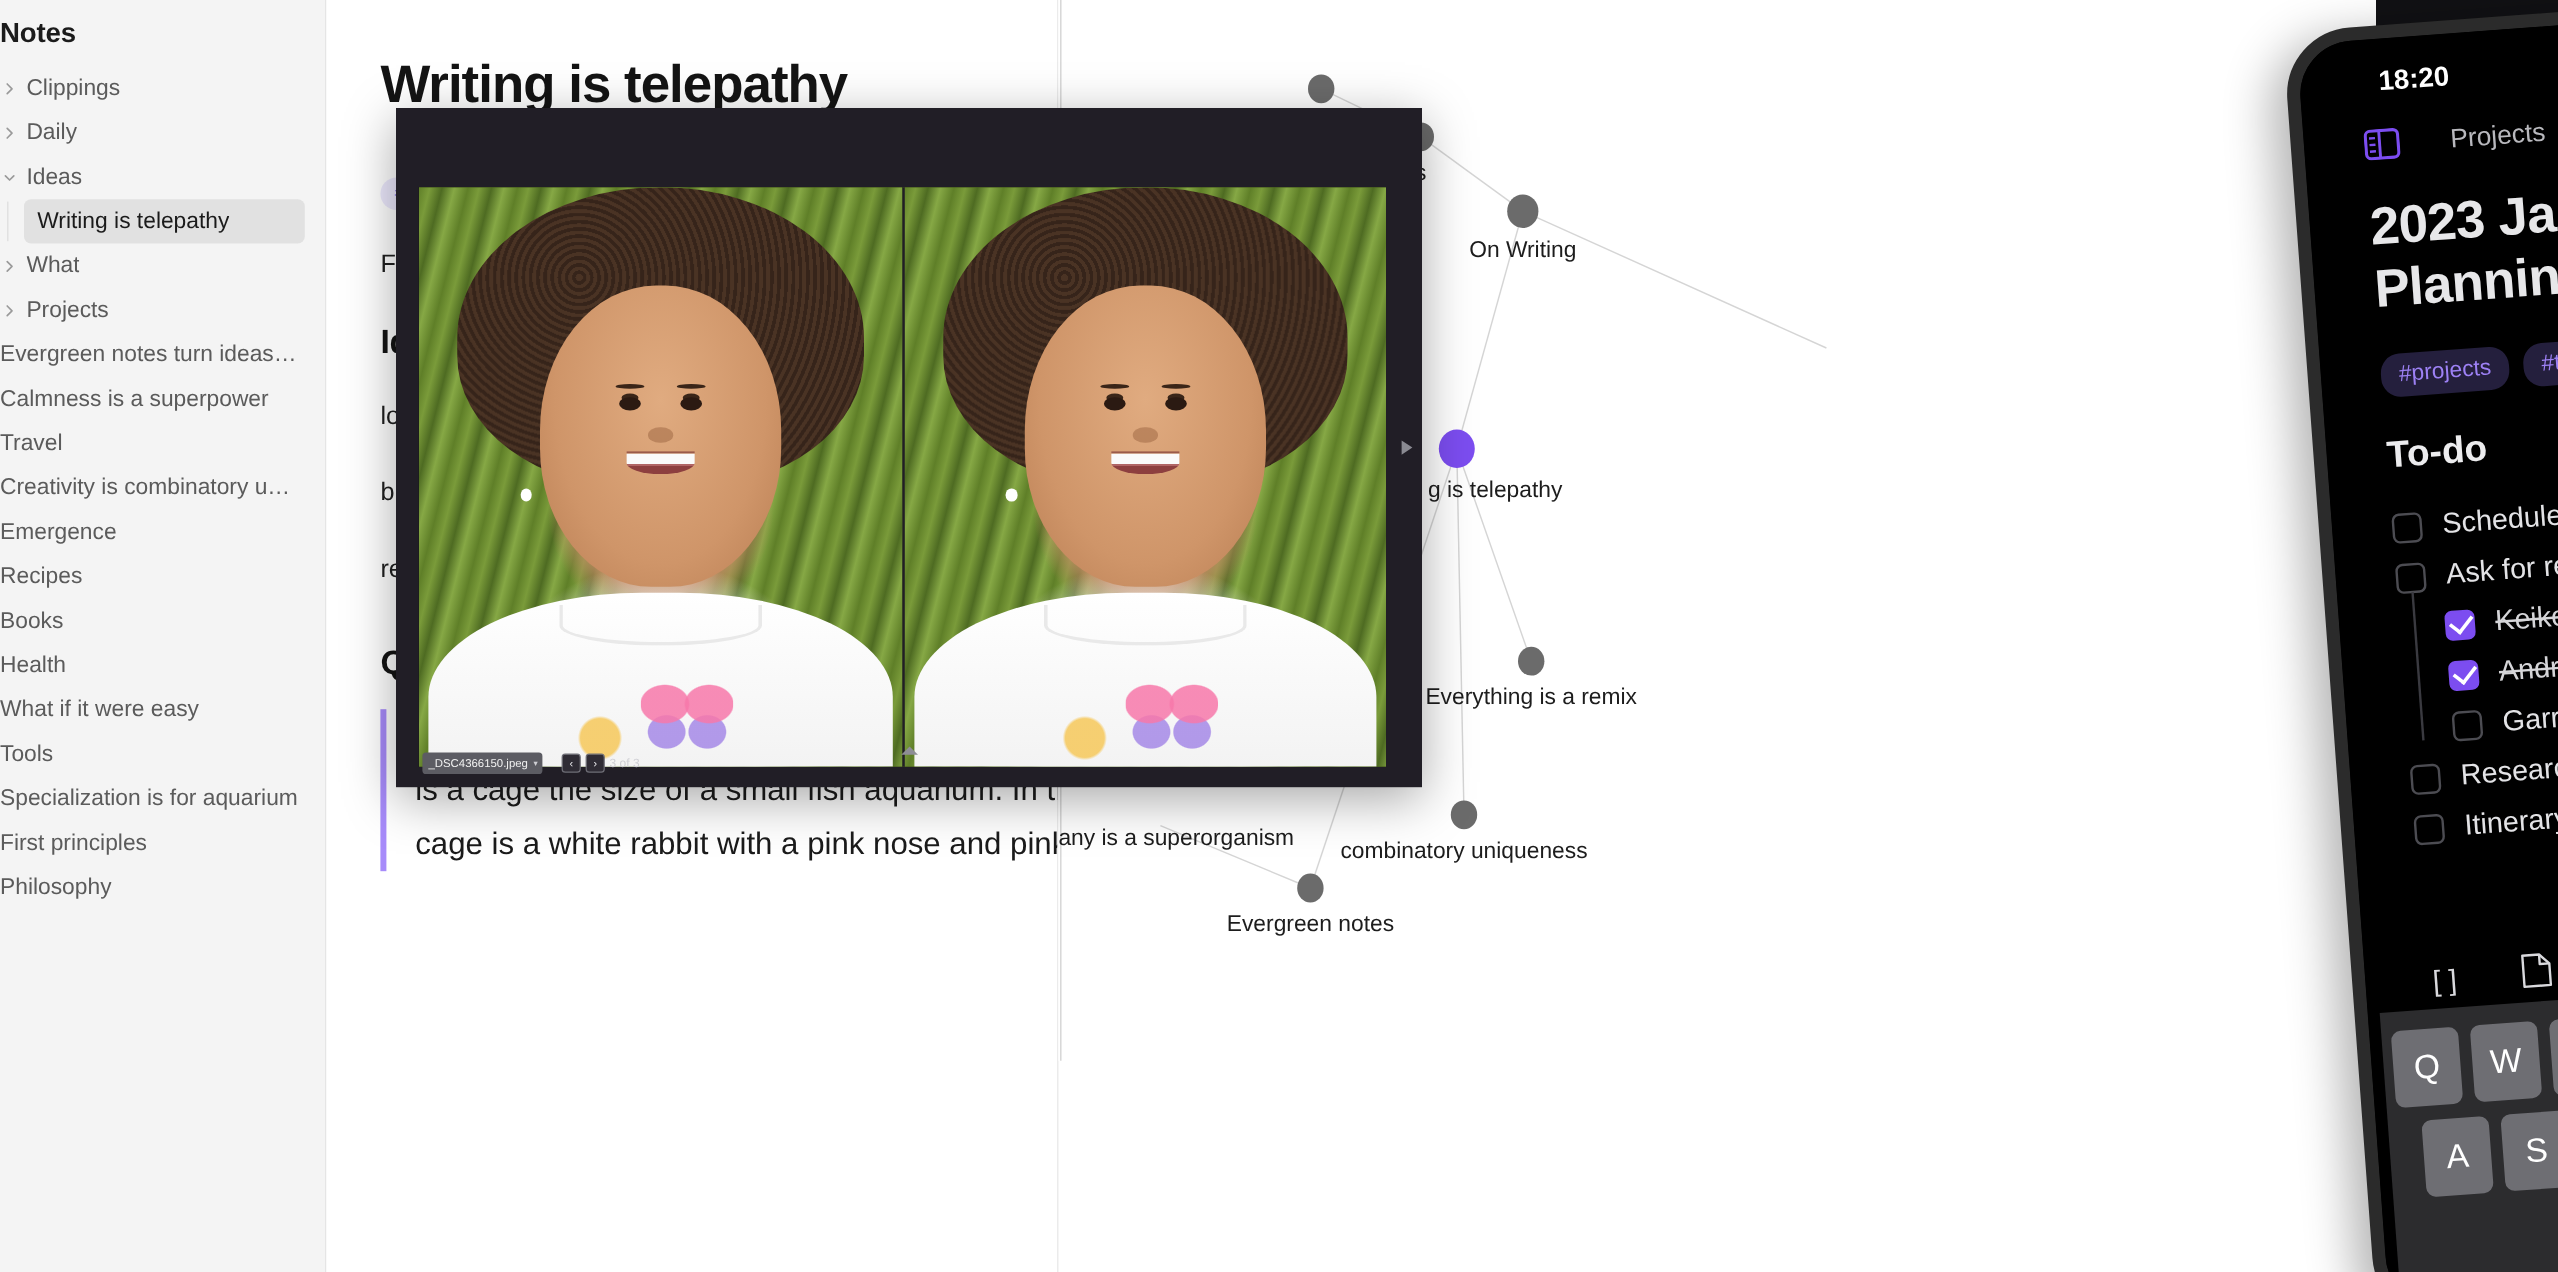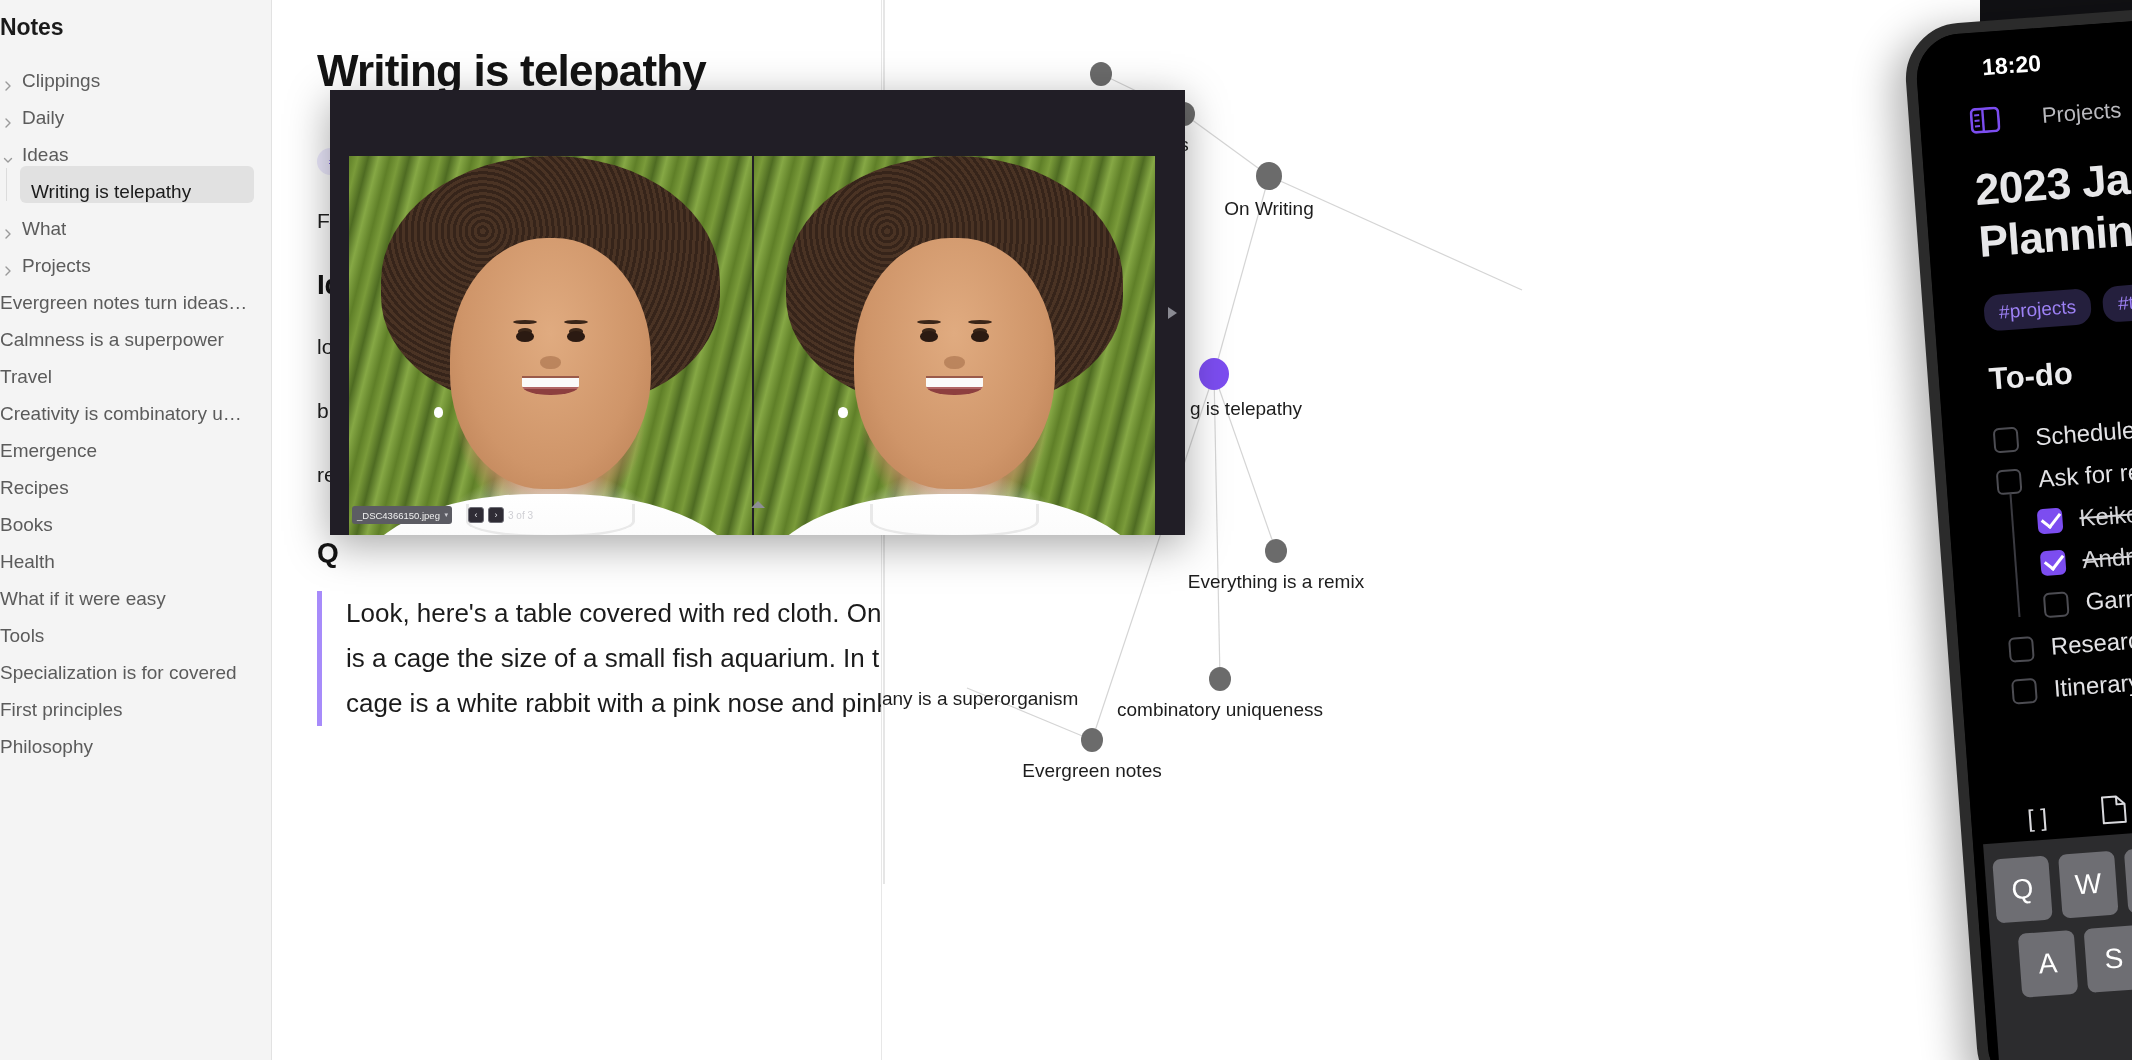--- a/index.html
+++ b/index.html
@@ -17,21 +17,21 @@
     background: #f4f4f4;
     border-right: 1px solid #e2e2e2;
     padding-top: 14px;
     overflow: hidden;
   }
   .vault-title {
     font-size: 23px; font-weight: 700; color: #1b1b1b;
     padding: 0 0 14px 0px; letter-spacing: -0.1px;
   }
   .nav-row {
-    display: flex; align-items: flex-end; gap: 6px;
+    display: flex; align-items: center; gap: 6px;
     height: 37px; padding-left: 0px;
     font-size: 19px; color: #5b5b5b; white-space: nowrap;
     cursor: pointer;
   }
   .nav-row .chev {
     width: 16px; flex: 0 0 16px; display: inline-flex;
     align-items: center; justify-content: center; color: #9a9a9a;
   }
   .nav-row .chev svg { display: block; }
   .nav-row.leaf { padding-left: 0px; }
@@ -96,21 +96,21 @@
   .gdot.big { width: 26px; height: 28px; }
   .gdot.active { background: #7c4df0; width: 30px; height: 32px; }
   .glabel {
     margin-top: 8px; font-size: 19px; color: #1d1d1d;
     white-space: nowrap; text-align: center;
     transform: translateX(-50%); position: absolute; left: 50%;
   }
 
   
   #lightbox {
-    position: absolute; left: 330px; top: 90px; width: 855px; height: 445px;
+    position: absolute; left: 330px; top: 90px; width: 855px; height: 566px;
     background: #211e26; box-shadow: 0 10px 40px rgba(0,0,0,.35);
     overflow: hidden;
   }
   #lightbox .photo-strip {
     position: absolute; left: 19px; top: 66px; width: 806px; height: 483px;
     display: flex; overflow: hidden; background:#000;
   }
   .photo {
     width: 403px; height: 483px; overflow: hidden; position: relative;
     background:#6a8a2f;
@@ -389,21 +389,21 @@
     <div class="nav-row leaf">
       <span class="nav-label">Health</span>
     </div>
     <div class="nav-row leaf">
       <span class="nav-label">What if it were easy</span>
     </div>
     <div class="nav-row leaf">
       <span class="nav-label">Tools</span>
     </div>
     <div class="nav-row leaf">
-      <span class="nav-label">Specialization is for covered</span>
+      <span class="nav-label">Specialization is for aquarium</span>
     </div>
     <div class="nav-row leaf">
       <span class="nav-label">First principles</span>
     </div>
     <div class="nav-row leaf">
       <span class="nav-label">Philosophy</span>
     </div>
   </aside>
 
   <section id="editor">

